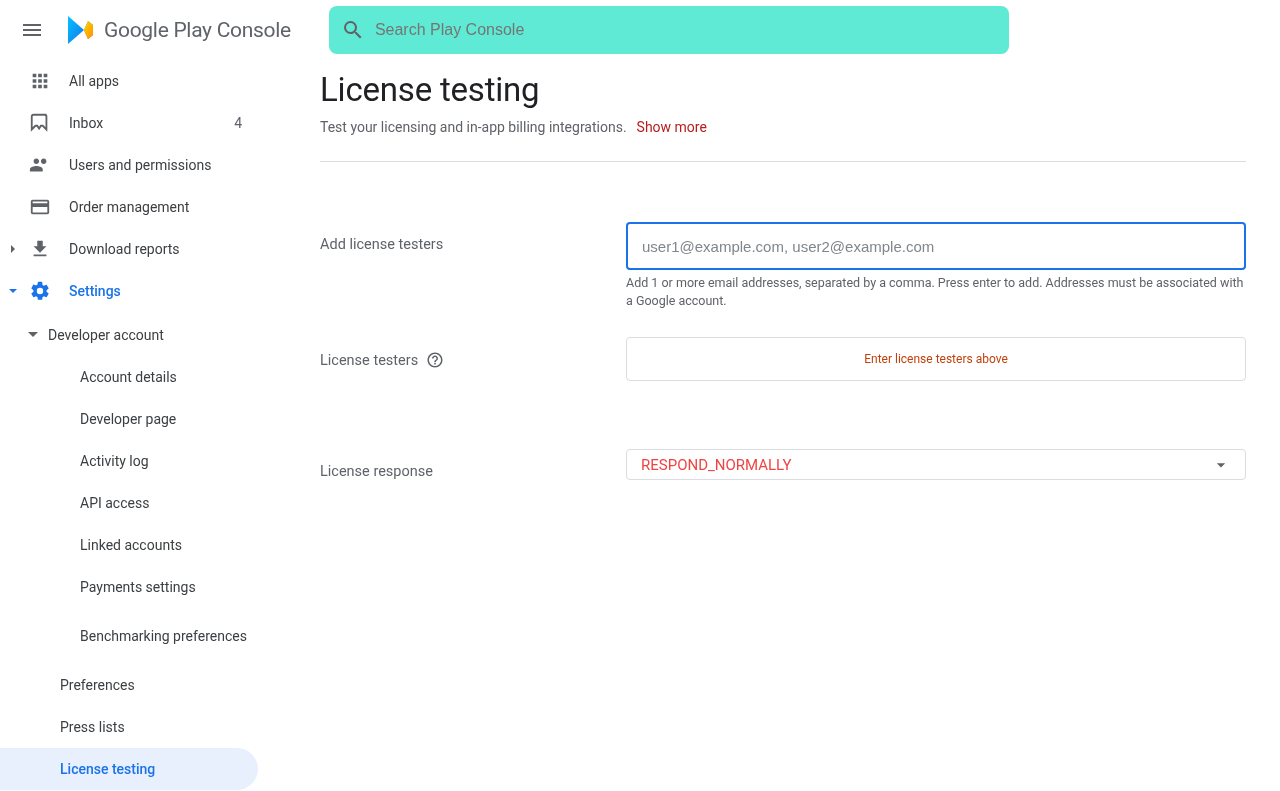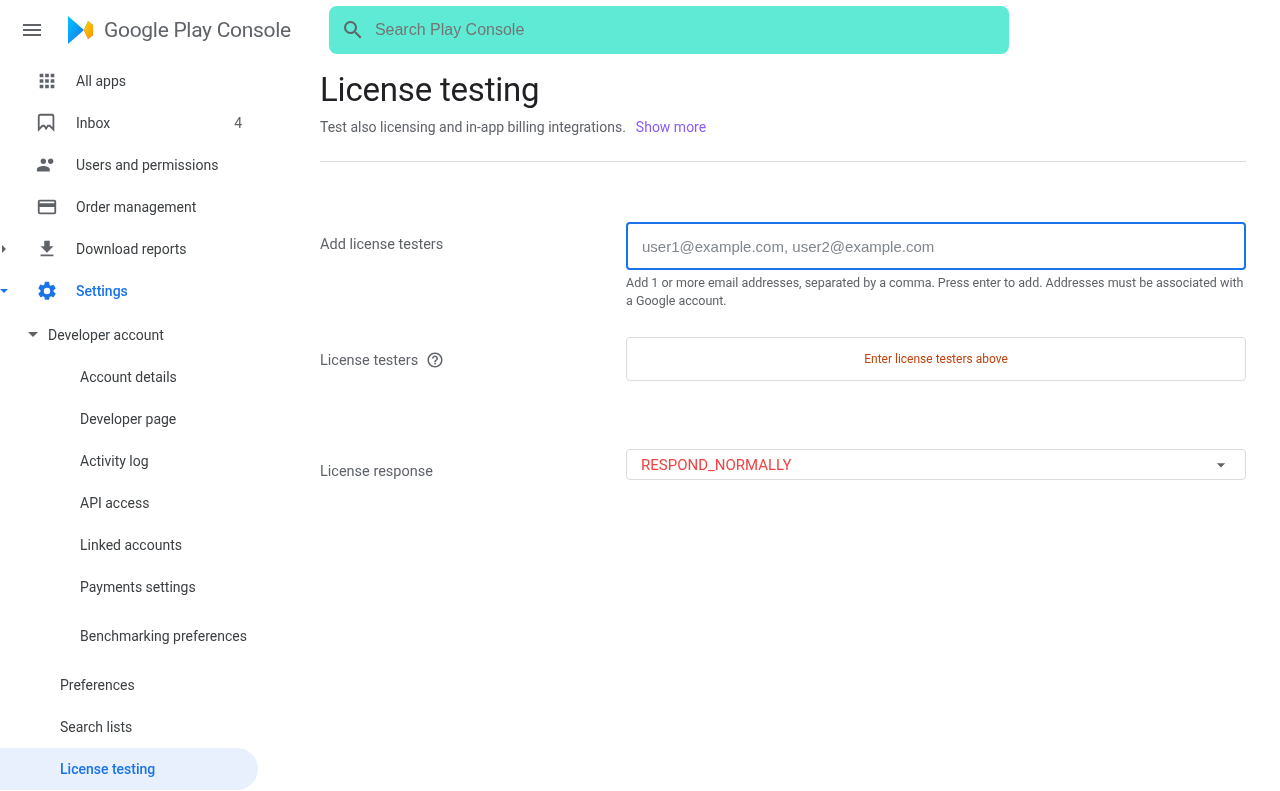--- a/index.html
+++ b/index.html
@@ -71,26 +71,27 @@
     position: absolute;
     left: 320px; top: 70px; right: 0; bottom: 0;
     padding-right: 34px;
   }
 
   
   .nav-item {
     display: flex;
     align-items: center;
     height: 42px;
-    padding: 0 16px 0 36px;
+    padding: 0 16px 0 20px;
     border-radius: 0 21px 21px 0;
     cursor: pointer;
     color: #3c4043;
     font-size: 14px;
     position: relative;
+    margin-left: 9px;
   }
   .nav-item .ico { width: 22px; height: 22px; margin-right: 18px; display:flex; align-items:center; justify-content:center; }
   .nav-item .ico svg { width: 22px; height: 22px; fill: #5f6368; }
   .nav-item.active-parent { color: #1a73e8; font-weight: 500; }
   .nav-item.active-parent .ico svg { fill: #1a73e8; }
   .nav-item .badge {
     margin-left: auto;
     font-size: 14px;
     color: #5f6368;
   }
@@ -143,21 +144,21 @@
     letter-spacing: -0.2px;
     color: #202124;
     margin-bottom: 10px;
   }
   .subhead {
     font-size: 14px;
     color: #5f6368;
     display: flex; gap: 10px; align-items: baseline;
     margin-bottom: 26px;
   }
-  .subhead a { color: #8b5cf6; text-decoration: none; cursor: pointer; }
+  .subhead a { color: #b91c1c; text-decoration: none; cursor: pointer; }
   .rule { height: 1px; background: #dadce0; margin-bottom: 60px; }
 
   .form-row {
     display: flex;
     align-items: flex-start;
     margin-bottom: 28px;
   }
   .form-label {
     flex: 0 0 306px;
     font-size: 14.5px;
@@ -375,32 +376,32 @@
       <span>Payments settings</span>
     </div>
     <div class="sub-item" style="height:56px;">
       <span style="line-height:1.3;">Benchmarking preferences</span>
     </div>
 
     <div class="leaf-item">
       <span>Preferences</span>
     </div>
     <div class="leaf-item">
-      <span>Search lists</span>
+      <span>Press lists</span>
     </div>
     <div class="leaf-item selected">
       <span>License testing</span>
     </div>
   </div>
 </nav>
 
 <main class="main">
   <h1>License testing</h1>
   <div class="subhead">
-    <span>Test also licensing and in-app billing integrations.</span>
+    <span>Test your licensing and in-app billing integrations.</span>
     <a>Show more</a>
   </div>
   <div class="rule"></div>
 
   <div class="form-row">
     <div class="form-label">Add license testers</div>
     <div class="form-field">
       <input class="email-input" type="text" placeholder="user1@example.com, user2@example.com" style="">
       <div class="hint">Add 1 or more email addresses, separated by a comma. Press enter to add. Addresses must be associated with a Google account.</div>
     </div>

